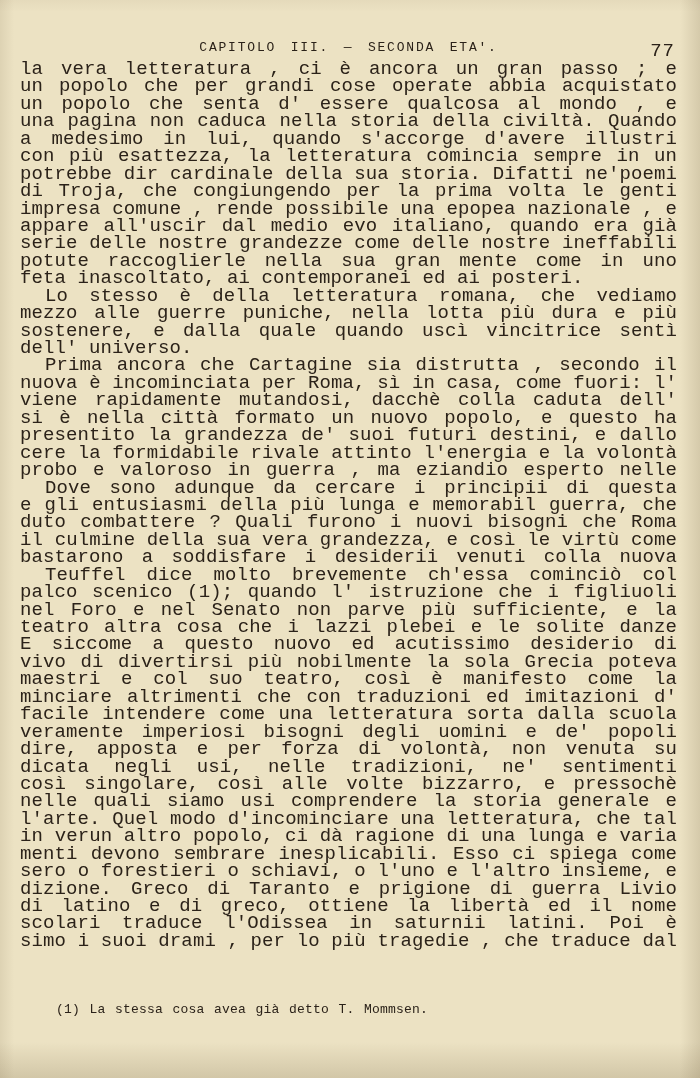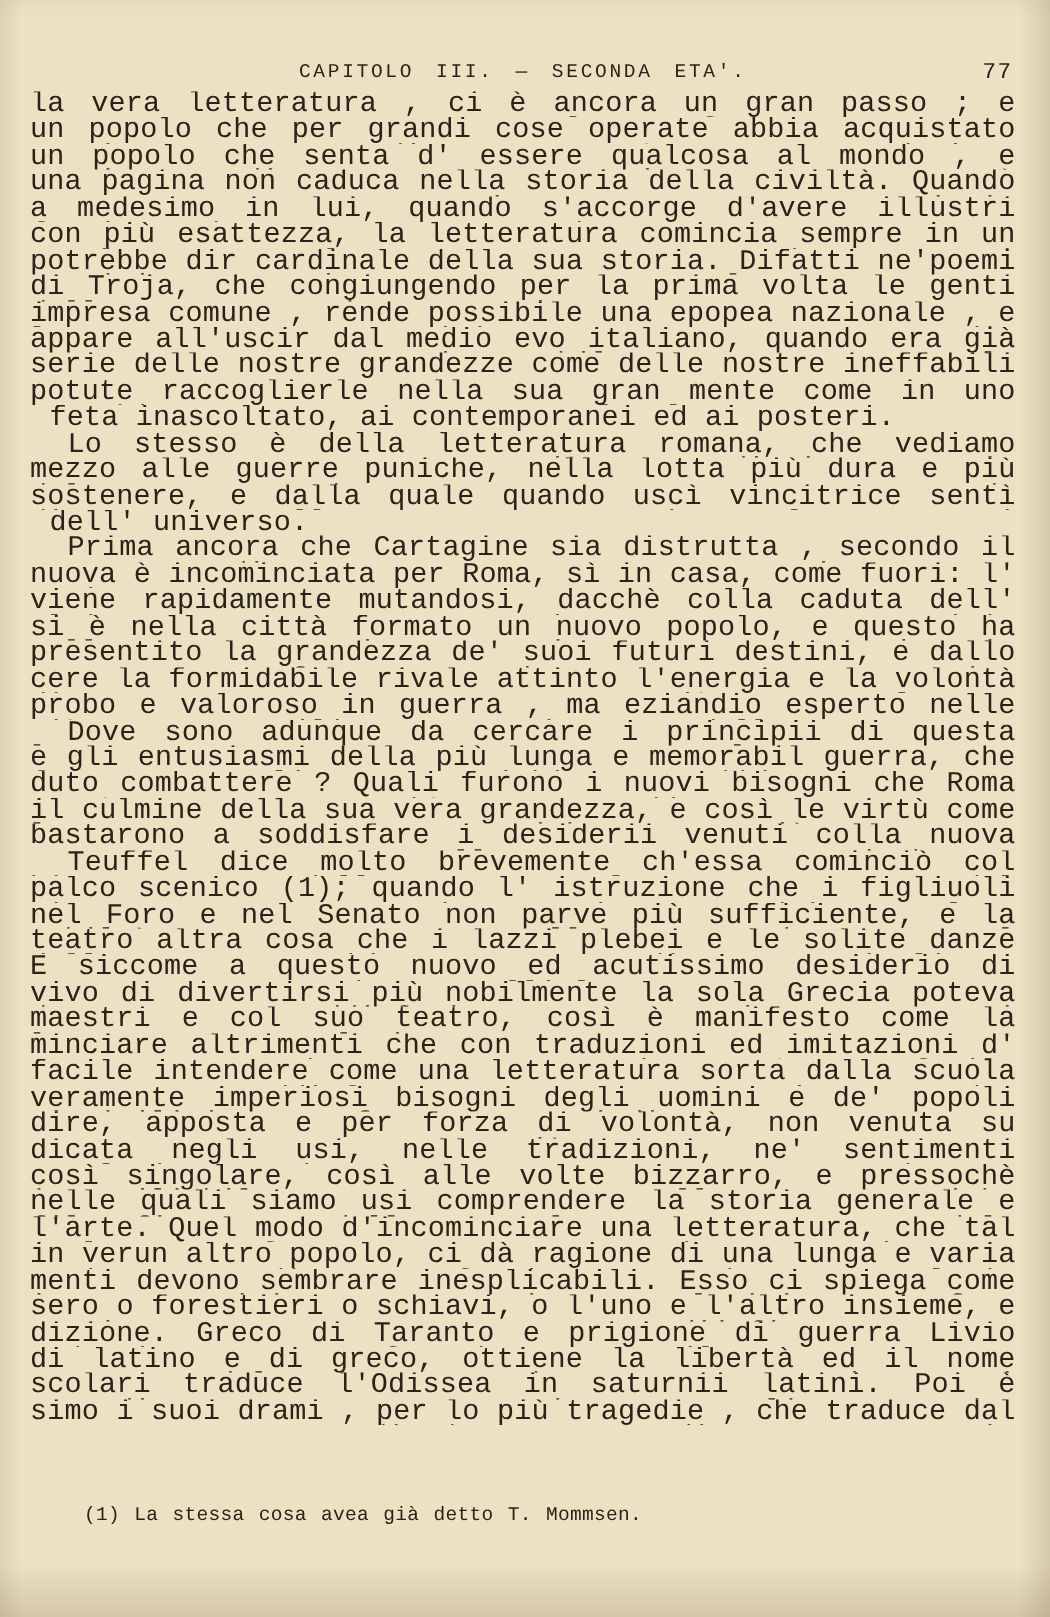--- a/index.html
+++ b/index.html
@@ -24,39 +24,39 @@
   .running-title {
     display: block;
     text-align: center;
     font-size: 13px;
     letter-spacing: 1.8px;
     word-spacing: 5px;
   }
   .page-number {
     position: absolute;
     right: 2px; top: 0;
-    font-size: 15px;
+    font-size: 19px;
     letter-spacing: 1px;
   }
   .text-block {
     position: absolute;
     top: 61px; left: 20px; width: 657px;
   }
   .line {
     font-size: 19px;
     line-height: 17.45px;
     height: 17.45px;
     overflow: hidden;
     text-align: justify;
     text-align-last: justify;
     text-justify: inter-word;
     letter-spacing: 0.1px;
   }
   .line.indent { text-indent: 25px; }
-  .line.end { text-align-last: left; margin-left: 13px; }
+  .line.end { text-align-last: left; }
   .footnote {
     position: absolute;
     top: 1002px; left: 56px;
     font-size: 13px;
     letter-spacing: 0.2px;
     word-spacing: 1.5px;
   }
 </style>
 </head>
 <body>

